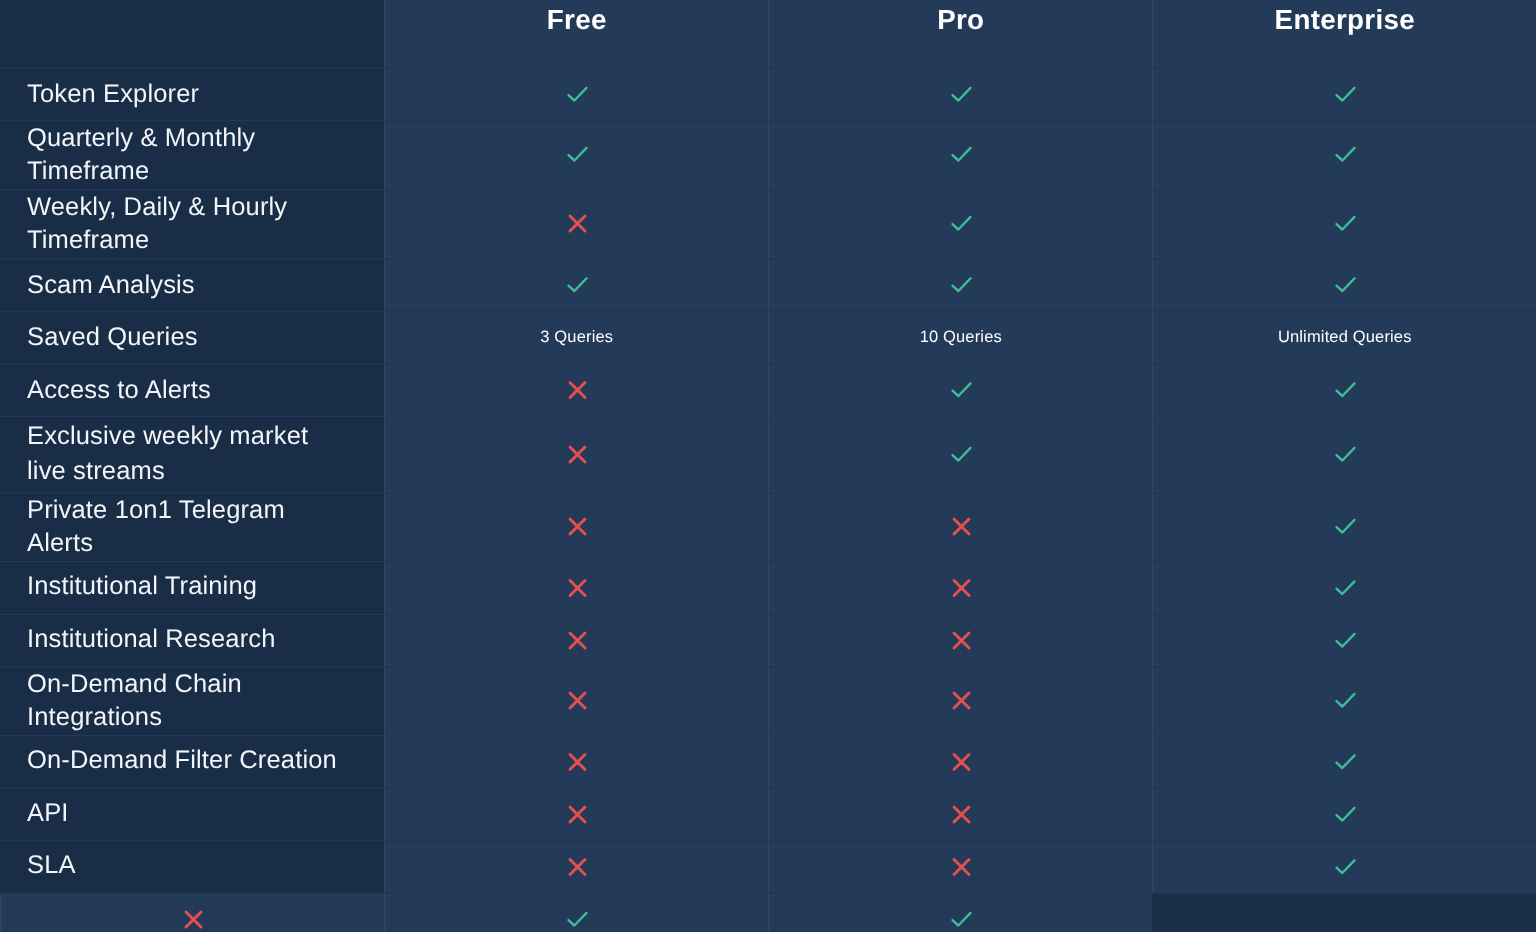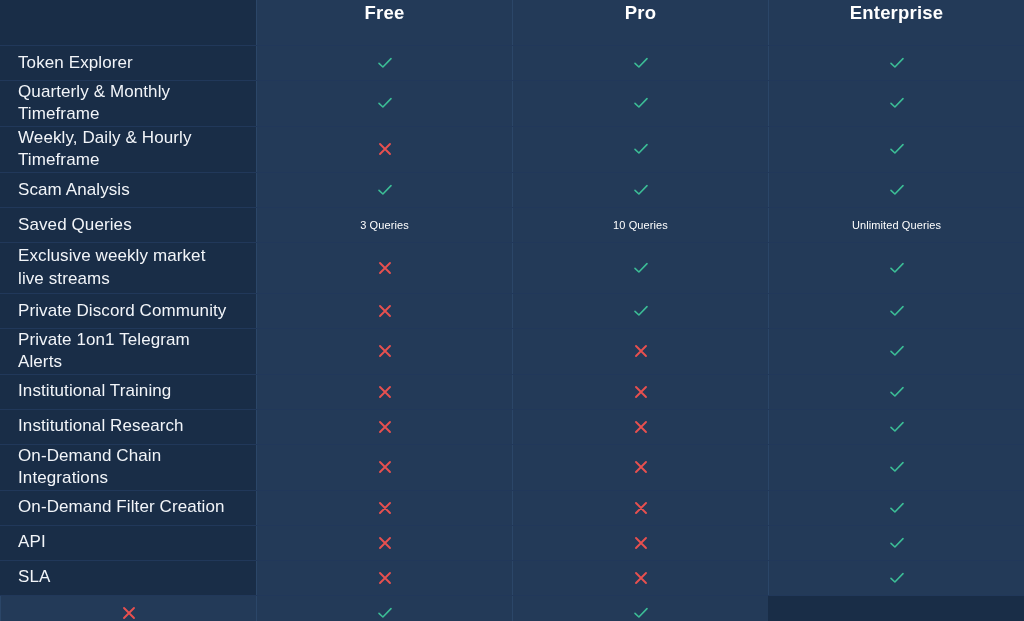--- a/index.html
+++ b/index.html
@@ -198,20 +198,46 @@
       <div class="cell val">
         <span>3 Queries</span>
       </div>
       <div class="cell val">
         <span>10 Queries</span>
       </div>
       <div class="cell val">
         <span>Unlimited Queries</span>
       </div>
     </div>
+    <div class="row">
+      <div class="cell label">
+        <span class="lbl-text">Access to Alerts</span>
+      </div>
+      <div class="cell val">
+        <span class="icon">
+          <svg width="16" height="16" viewBox="0 0 16 16" fill="none">
+            <path d="M3 3 L13 13 M13 3 L3 13" stroke="#e8504f" stroke-width="1.9" stroke-linecap="round"></path>
+          </svg>
+        </span>
+      </div>
+      <div class="cell val">
+        <span class="icon">
+          <svg width="18" height="18" viewBox="0 0 18 18" fill="none">
+            <path d="M3 9.4 L6.9 13 L15 4.6" stroke="#3cbd96" stroke-width="1.6" stroke-linecap="round" stroke-linejoin="round" fill="none"></path>
+          </svg>
+        </span>
+      </div>
+      <div class="cell val">
+        <span class="icon">
+          <svg width="18" height="18" viewBox="0 0 18 18" fill="none">
+            <path d="M3 9.4 L6.9 13 L15 4.6" stroke="#3cbd96" stroke-width="1.6" stroke-linecap="round" stroke-linejoin="round" fill="none"></path>
+          </svg>
+        </span>
+      </div>
+    </div>
     <div class="row tall">
       <div class="cell label">
         <span class="lbl-text">Exclusive weekly market live streams</span>
       </div>
       <div class="cell val">
         <span class="icon">
           <svg width="16" height="16" viewBox="0 0 16 16" fill="none">
             <path d="M3 3 L13 13 M13 3 L3 13" stroke="#e8504f" stroke-width="1.9" stroke-linecap="round"></path>
           </svg>
         </span>
@@ -226,46 +252,20 @@
       <div class="cell val">
         <span class="icon">
           <svg width="18" height="18" viewBox="0 0 18 18" fill="none">
             <path d="M3 9.4 L6.9 13 L15 4.6" stroke="#3cbd96" stroke-width="1.6" stroke-linecap="round" stroke-linejoin="round" fill="none"></path>
           </svg>
         </span>
       </div>
     </div>
     <div class="row">
       <div class="cell label">
-        <span class="lbl-text">Private Discord Community</span>
-      </div>
-      <div class="cell val">
-        <span class="icon">
-          <svg width="16" height="16" viewBox="0 0 16 16" fill="none">
-            <path d="M3 3 L13 13 M13 3 L3 13" stroke="#e8504f" stroke-width="1.9" stroke-linecap="round"></path>
-          </svg>
-        </span>
-      </div>
-      <div class="cell val">
-        <span class="icon">
-          <svg width="18" height="18" viewBox="0 0 18 18" fill="none">
-            <path d="M3 9.4 L6.9 13 L15 4.6" stroke="#3cbd96" stroke-width="1.6" stroke-linecap="round" stroke-linejoin="round" fill="none"></path>
-          </svg>
-        </span>
-      </div>
-      <div class="cell val">
-        <span class="icon">
-          <svg width="18" height="18" viewBox="0 0 18 18" fill="none">
-            <path d="M3 9.4 L6.9 13 L15 4.6" stroke="#3cbd96" stroke-width="1.6" stroke-linecap="round" stroke-linejoin="round" fill="none"></path>
-          </svg>
-        </span>
-      </div>
-    </div>
-    <div class="row">
-      <div class="cell label">
         <span class="lbl-text">Private 1on1 Telegram Alerts</span>
       </div>
       <div class="cell val">
         <span class="icon">
           <svg width="16" height="16" viewBox="0 0 16 16" fill="none">
             <path d="M3 3 L13 13 M13 3 L3 13" stroke="#e8504f" stroke-width="1.9" stroke-linecap="round"></path>
           </svg>
         </span>
       </div>
       <div class="cell val">

